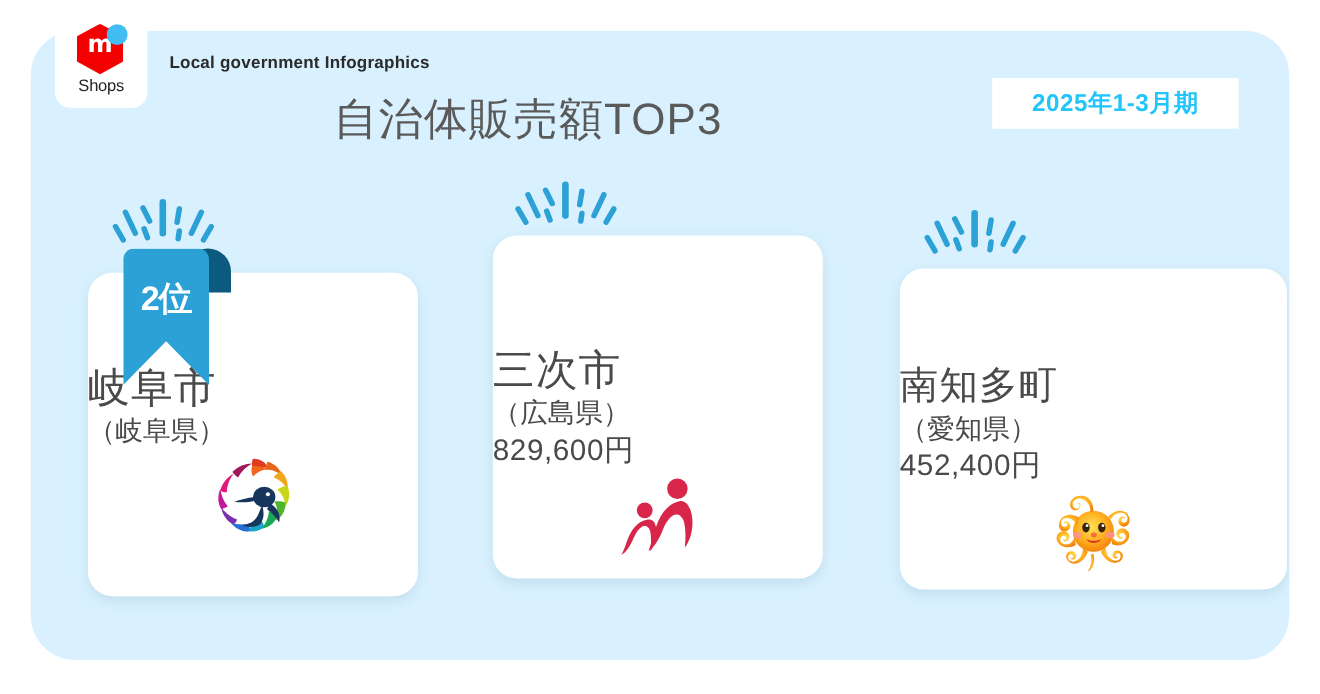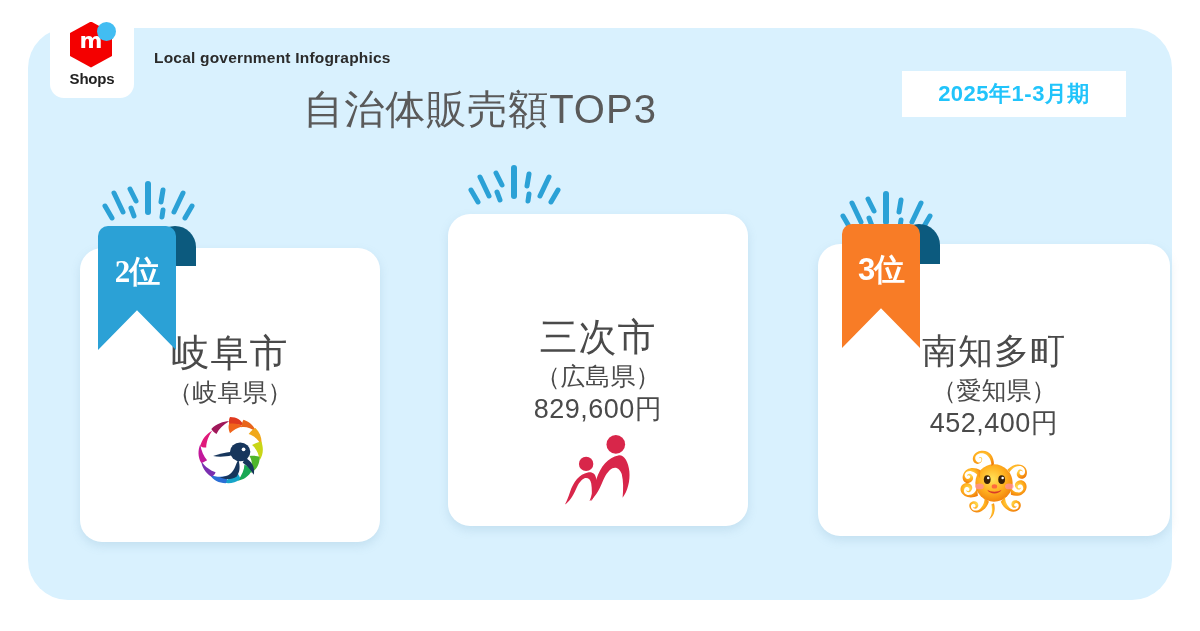--- a/index.html
+++ b/index.html
@@ -76,21 +76,21 @@
     position: absolute;
     right: 0px;
     top: 2px;
     width: 19px;
     height: 19px;
     border-radius: 50%;
     background: #42bdf2;
   }
   .logo-word {
     font-size: 15px;
-    font-weight: 700;
+    font-weight: 400;
     color: #222222;
     letter-spacing: -0.2px;
     line-height: 16px;
   }
 
   .brand-tagline {
     position: absolute;
     left: 154px;
     top: 49px;
     font-size: 15.5px;
@@ -135,21 +135,21 @@
     box-shadow: 0 4px 10px rgba(120, 165, 190, 0.22);
   }
   .card-1 { left: 448px; top: 214px; width: 300px; height: 312px; }
   .card-2 { left: 80px; top: 248px; width: 300px; height: 294px; }
   .card-3 { left: 818px; top: 244px; width: 352px; height: 292px; }
 
   .card-body {
     position: absolute;
     left: 0;
     width: 100%;
-    text-align: center;
+    text-align: left;
   }
   .card-1 .card-body { top: 100px; }
   .card-2 .card-body { top: 82px; }
   .card-3 .card-body { top: 84px; }
 
   .city-name {
     font-size: 38px;
     color: #4a4a4a;
     line-height: 46px;
     letter-spacing: 1px;
@@ -175,21 +175,21 @@
   }
   .city-logo svg { display: block; width: 100%; height: 100%; }
 
   
   .ribbon-wrap {
     position: absolute;
     width: 86px;
     height: 130px;
   }
   .ribbon-1 { left: 470px; top: 196px; }
-  .ribbon-2 { left: 98px; top: 226px; font-family: Liberation Serif, serif; }
+  .ribbon-2 { left: 112px; top: 226px; }
   .ribbon-3 { left: 842px; top: 224px; }
 
   .ribbon-fold {
     position: absolute;
     left: 56px;
     top: 0px;
     width: 42px;
     height: 40px;
     background: #0c5a7e;
     border-radius: 21px 21px 0 0;
@@ -389,19 +389,14 @@
             <circle cx="60.2" cy="40" r="1.5" fill="#ffffff"></circle>
             <ellipse cx="33" cy="50" rx="5" ry="3.4" fill="#ff8fa0" opacity="0.75"></ellipse>
             <ellipse cx="68" cy="50" rx="5" ry="3.4" fill="#ff8fa0" opacity="0.75"></ellipse>
             <ellipse cx="50.5" cy="50" rx="3.2" ry="2.6" fill="#ff6a3d"></ellipse>
             <path d="M42 54 C45 60 56 60 59 54 C55 57 46 57 42 54Z" fill="#d83a2a"></path>
           </g>
         </svg>
       </div>
     </div>
   </div>
-  <div class="ribbon-wrap ribbon-3">
-    <div class="ribbon-fold"></div>
-    <div class="ribbon-body"></div>
-    <div class="ribbon-label">3位</div>
-  </div>
 
 </div>
 
 </body></html>

